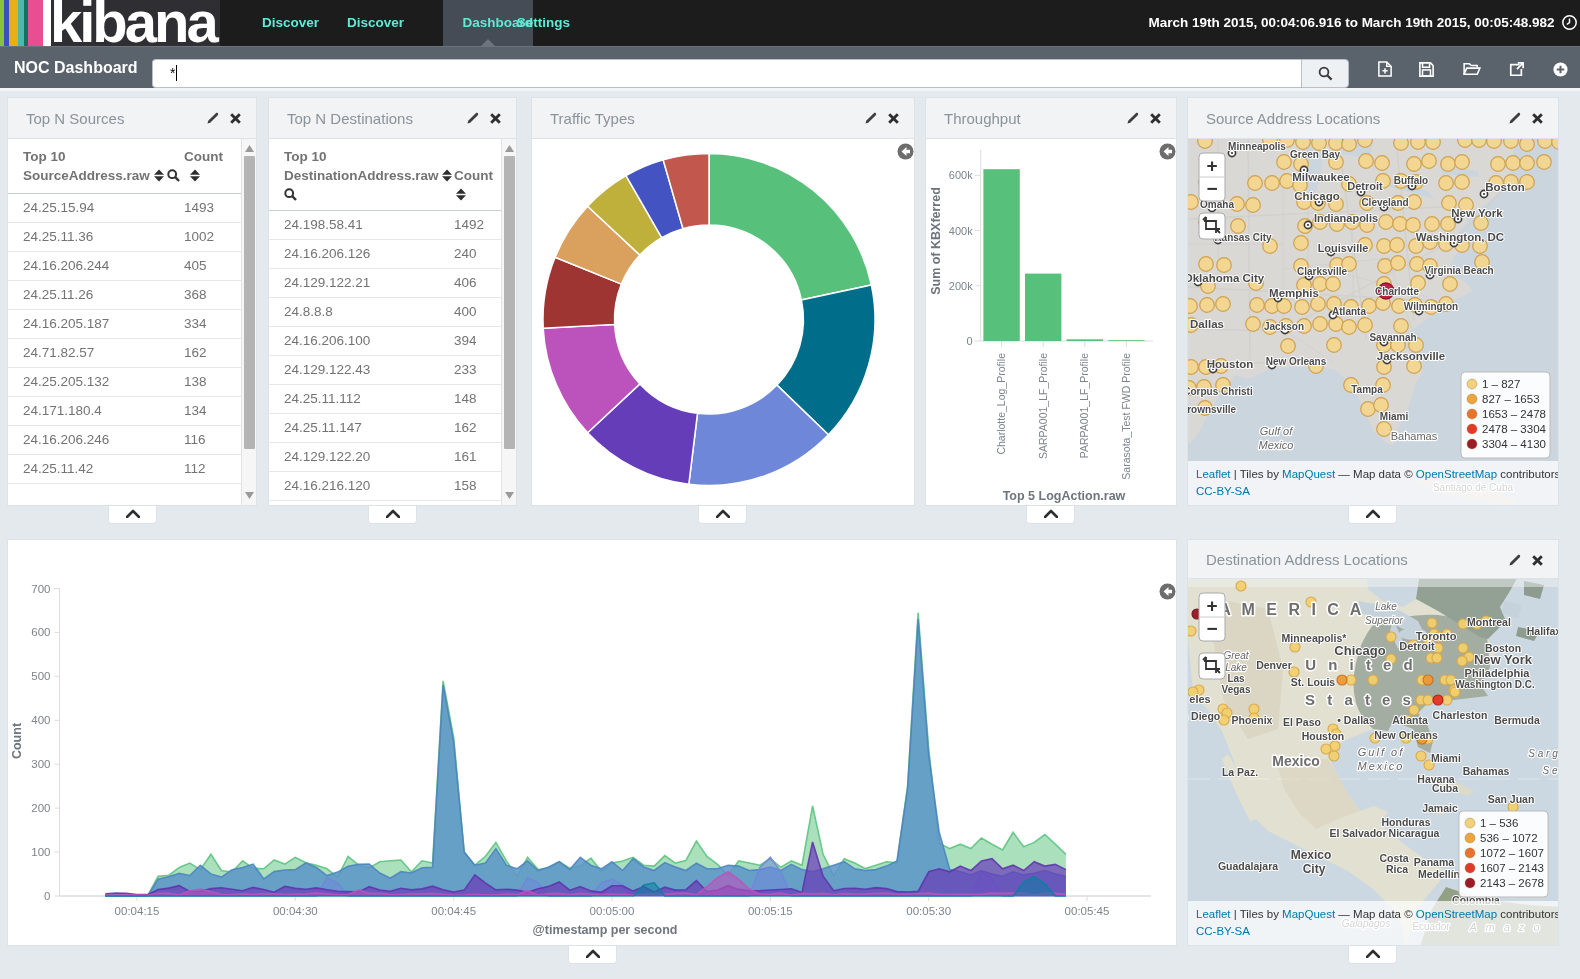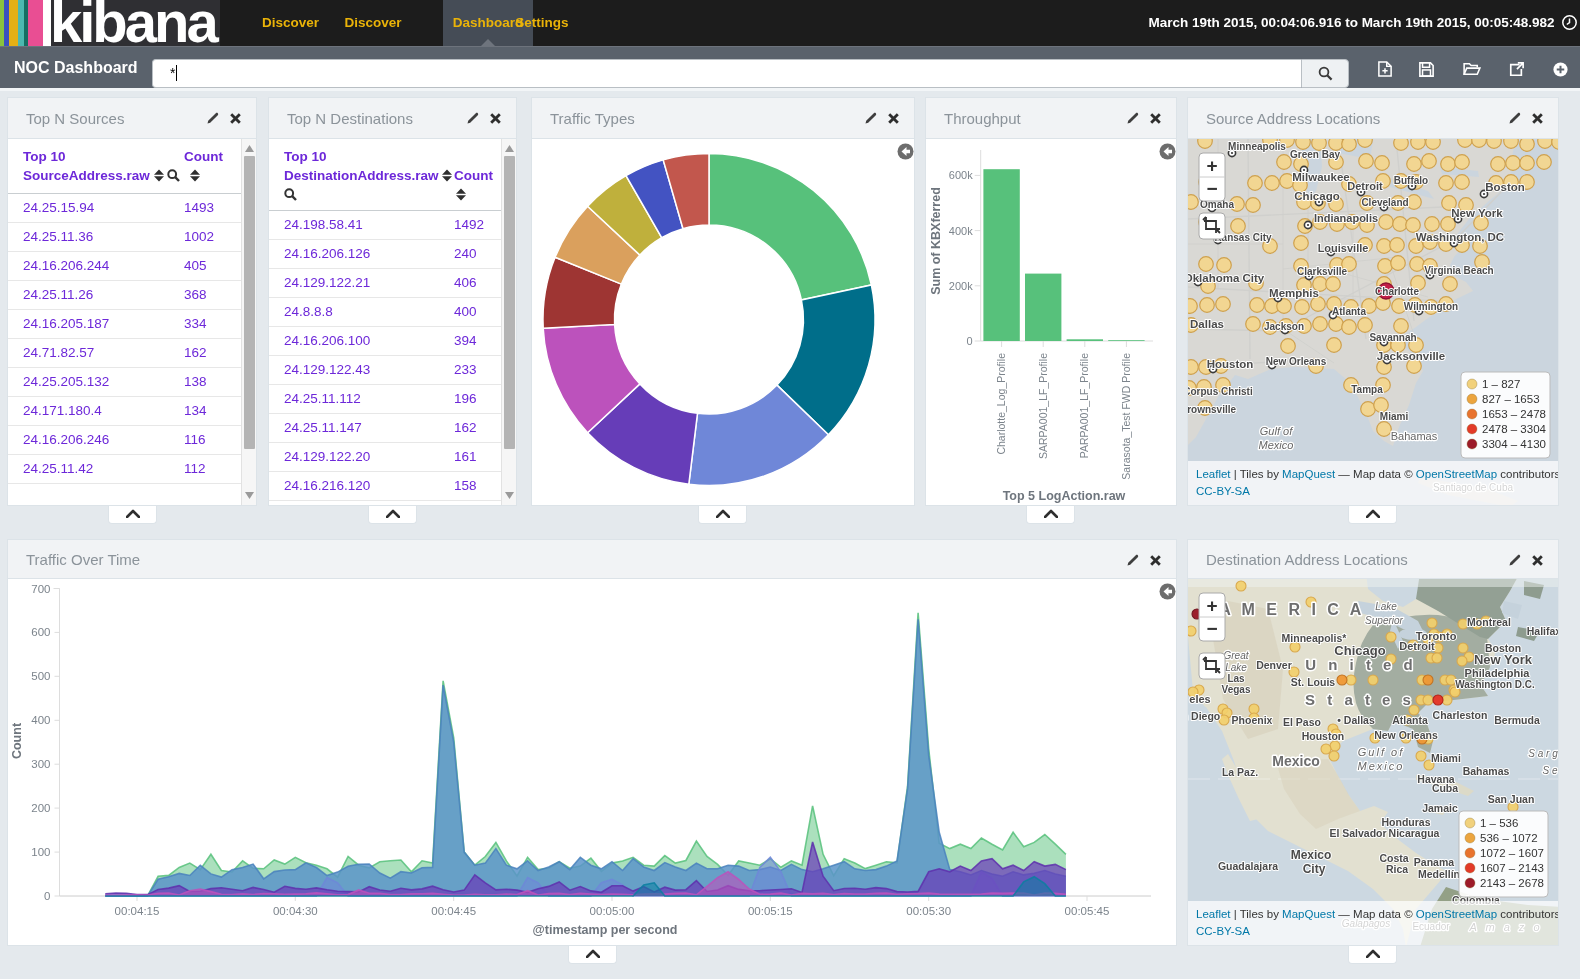--- a/index.html
+++ b/index.html
@@ -1,35 +1,35 @@
 <!DOCTYPE html>
 <html><head><meta charset="utf-8"><style>
 * { margin:0; padding:0; box-sizing:border-box; }
 body { font-family: "Liberation Sans", sans-serif; width:1580px; height:979px; background:#e4e9ed; overflow:hidden; position:relative; }
 .nav { position:absolute; left:0; top:0; width:1580px; height:46px; background:#1c1c1c; }
 .brand { position:absolute; left:0; top:0; width:220px; height:46px; background:#2f2f33; }
 .stripe { position:absolute; top:0; height:46px; }
 .klogo { position:absolute; left:50px; top:-12px; color:#fff; font-size:58px; font-weight:bold; letter-spacing:-3px; }
-.navlink { position:absolute; top:0; height:60px; line-height:46px; color:#eab308; font-size:13.5px; font-weight:bold; text-align:center; }
+.navlink { position:absolute; top:0; height:60px; line-height:46px; color:#5eead4; font-size:13.5px; font-weight:bold; text-align:right; }
 .activetab { position:absolute; left:407px; top:0; width:90px; height:46px; background:#454c56;margin-left:36px; }
 .activetab:after { content:""; position:absolute; left:38px; bottom:0; border-left:7px solid transparent; border-right:7px solid transparent; border-bottom:7px solid #6e747d; }
 .timepick { position:absolute; right:3px; top:0; height:46px; line-height:46px; color:#fff; font-size:13.5px; font-weight:bold; }
 .toolbar { position:absolute; left:0; top:46px; width:1580px; height:42px; background:#5a626c; border-top:1px solid #6d737c; box-sizing:border-box; }
 .nocdash { position:absolute; left:14px; top:0; height:42px; line-height:42px; color:#fff; font-size:16px; font-weight:bold; }
 .qwrap { position:absolute; left:152px; top:12px; width:1197px; height:29px; }
 .qinput { position:absolute; left:0; top:0; width:1149px; height:29px; background:#fff; border:1px solid #b9bfc4; border-right:none; border-radius:4px 0 0 4px; font-size:14px; padding-left:17px; line-height:27px; color:#000; }
 .qbtn { position:absolute; right:0; top:0; width:48px; height:29px; background:#eef1f3; border:1px solid #b9bfc4; border-radius:0 4px 4px 0; text-align:center; }
 .tbicon { position:absolute; top:13px; }
 .panel { position:absolute; background:#fff; border:1px solid #dce3e8; }
 .phead { position:absolute; left:0; right:0; top:0; background:#f1f3f5; border-bottom:1px solid #dce3e8; }
 .ptitle { position:absolute; left:18px; top:0; bottom:0; display:flex; align-items:center; font-size:15px; color:#8b939a; }
 .picons { position:absolute; right:14px; top:13px; }
 .pbody { position:absolute; left:0; right:0; bottom:0; overflow:hidden; }
 .ptab { position:absolute; width:49px; height:18px; background:#fff; border:1px solid #dce3e8; border-top:none; border-radius:0 0 4px 4px; text-align:center; line-height:14px; }
-.tbl { position:absolute; left:0; top:0; right:15px; font-size:13.5px; color:#6d28d9; }
+.tbl { position:absolute; left:0; top:0; right:15px; font-size:13.5px; color:#737373; }
 .thead { position:relative; padding:8px 0 0 15px; line-height:19px; border-bottom:1px solid #c9ced1; }
 .trow { position:relative; height:29px; line-height:28px; border-bottom:1px solid #e7e7e7; padding-left:15px; }
 .c1 { display:inline-block; }
 .c2 { position:absolute; left:185px; top:0; }
 .thead .c2 { top:8px; }
 .sbar { position:absolute; right:0; top:0; bottom:0; width:15px; background:#f6f6f6; border-left:1px solid #e2e2e2; }
 .sthumb { position:absolute; left:2px; top:17px; width:11px; height:80%; background:#b4b4b4; border-radius:1px; }
 </style></head>
 <body>
 <div class="nav">
@@ -157,21 +157,21 @@
               </svg></b></span><span class="c2"><b><br>Count<br><span style="margin-left:2px"><svg width="10" height="13" viewBox="0 0 10 13" style="vertical-align:-2px">
                   <path d="M5,0.5 L10,5.7 L0,5.7 Z" fill="#2f2f2f"></path>
                   <path d="M5,12.5 L10,7.3 L0,7.3 Z" fill="#2f2f2f"></path>
                 </svg></span></b></span></div>
         <div class="trow"><span class="c1">24.198.58.41</span><span class="c2">1492</span></div>
         <div class="trow"><span class="c1">24.16.206.126</span><span class="c2">240</span></div>
         <div class="trow"><span class="c1">24.129.122.21</span><span class="c2">406</span></div>
         <div class="trow"><span class="c1">24.8.8.8</span><span class="c2">400</span></div>
         <div class="trow"><span class="c1">24.16.206.100</span><span class="c2">394</span></div>
         <div class="trow"><span class="c1">24.129.122.43</span><span class="c2">233</span></div>
-        <div class="trow"><span class="c1">24.25.11.112</span><span class="c2">196</span></div>
+        <div class="trow"><span class="c1">24.25.11.112</span><span class="c2">148</span></div>
         <div class="trow"><span class="c1">24.25.11.147</span><span class="c2">162</span></div>
         <div class="trow"><span class="c1">24.129.122.20</span><span class="c2">161</span></div>
         <div class="trow"><span class="c1">24.16.216.120</span><span class="c2">158</span></div>
       </div>
       <div class="sbar">
         <svg width="9" height="7" style="position:absolute;top:6px;left:3px" viewBox="0 0 9 7">
           <path d="M4.5,0 L9,7 L0,7 Z" fill="#9a9a9a"></path>
         </svg>
         <div class="sthumb"></div>
         <svg width="9" height="7" style="position:absolute;bottom:6px;left:3px" viewBox="0 0 9 7">
@@ -546,28 +546,20 @@
             <path d="M28,90 L32,94 M18,78 L15,81"></path>
           </g>
         </g>
       </svg></div>
 </div>
 <div class="ptab" style="left:1348px;top:506px"><svg width="14" height="9" viewBox="0 0 14 9">
       <path d="M1,8 L7,2 L13,8" fill="none" stroke="#2f2f2f" stroke-width="2.6" stroke-linecap="round" stroke-linejoin="round"></path>
     </svg></div>
 
 <div class="panel" style="left:7px;top:539px;width:1170px;height:407px">
- <div class="phead" style="height:39px">
-      <span class="ptitle">Traffic Over Time</span>
-      <span class="picons"><svg width="14" height="14" viewBox="0 0 14 14" style="margin-right:9px">
-          <path d="M1.5,12.5 L2.2,9.8 L9.8,2.2 C10.3,1.7 11.3,1.7 11.8,2.2 C12.3,2.7 12.3,3.7 11.8,4.2 L4.2,11.8 Z" fill="#3e3e3e"></path>
-        </svg><svg width="13" height="13" viewBox="0 0 13 13">
-          <path d="M1.2,3.2 L3.2,1.2 L6.5,4.5 L9.8,1.2 L11.8,3.2 L8.5,6.5 L11.8,9.8 L9.8,11.8 L6.5,8.5 L3.2,11.8 L1.2,9.8 L4.5,6.5 Z" fill="#2e2e2e"></path>
-        </svg></span>
-    </div>
  <div class="pbody" style="top:39px"><svg width="1170" height="368" viewBox="0 0 1170 368">
         <path d="M45.5,9.5 L51.5,9.5 L51.5,317.0" stroke="#ddd" fill="none"></path>
         <line x1="51.5" y1="317.0" x2="1143" y2="317.0" stroke="#ccc"></line>
         <line x1="46.5" y1="317.0" x2="51.5" y2="317.0" stroke="#ddd"></line>
         <text x="42.5" y="321.0" font-size="11.5" text-anchor="end" style="font-family:Liberation Sans,sans-serif;fill:#7c848c">0</text>
         <line x1="46.5" y1="273.1" x2="51.5" y2="273.1" stroke="#ddd"></line>
         <text x="42.5" y="277.1" font-size="11.5" text-anchor="end" style="font-family:Liberation Sans,sans-serif;fill:#7c848c">100</text>
         <line x1="46.5" y1="229.1" x2="51.5" y2="229.1" stroke="#ddd"></line>
         <text x="42.5" y="233.1" font-size="11.5" text-anchor="end" style="font-family:Liberation Sans,sans-serif;fill:#7c848c">200</text>
         <line x1="46.5" y1="185.2" x2="51.5" y2="185.2" stroke="#ddd"></line>

